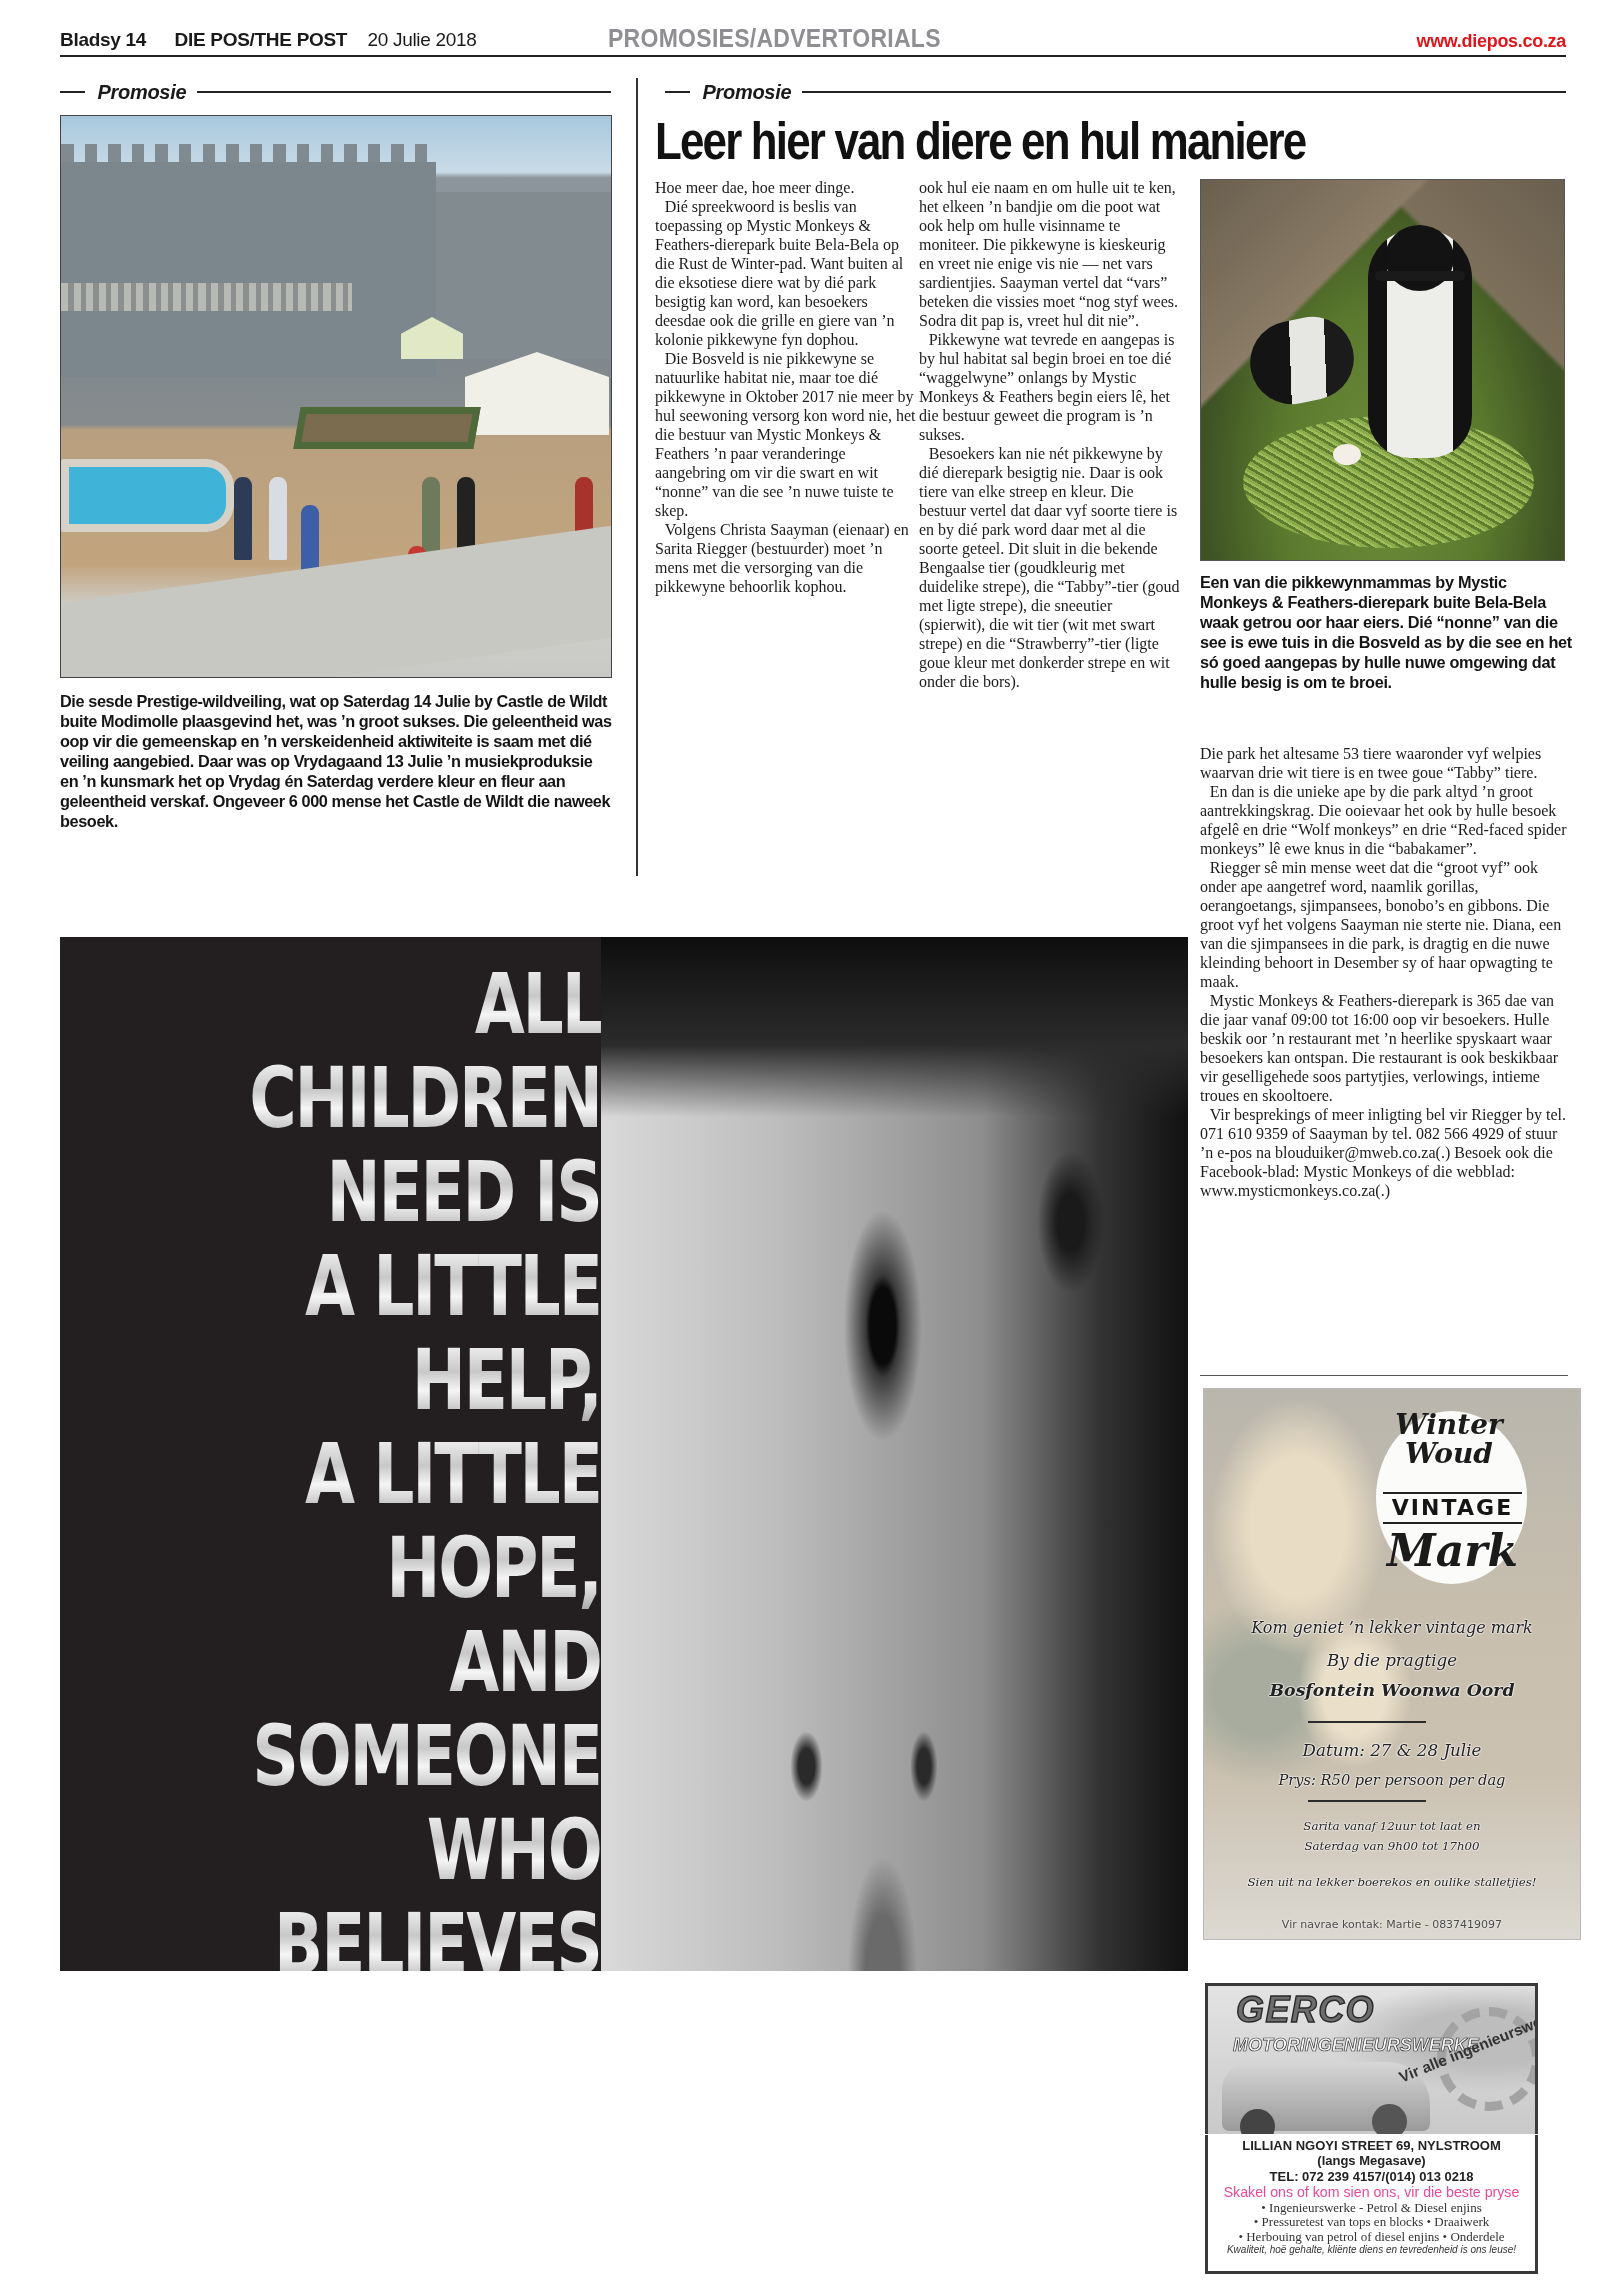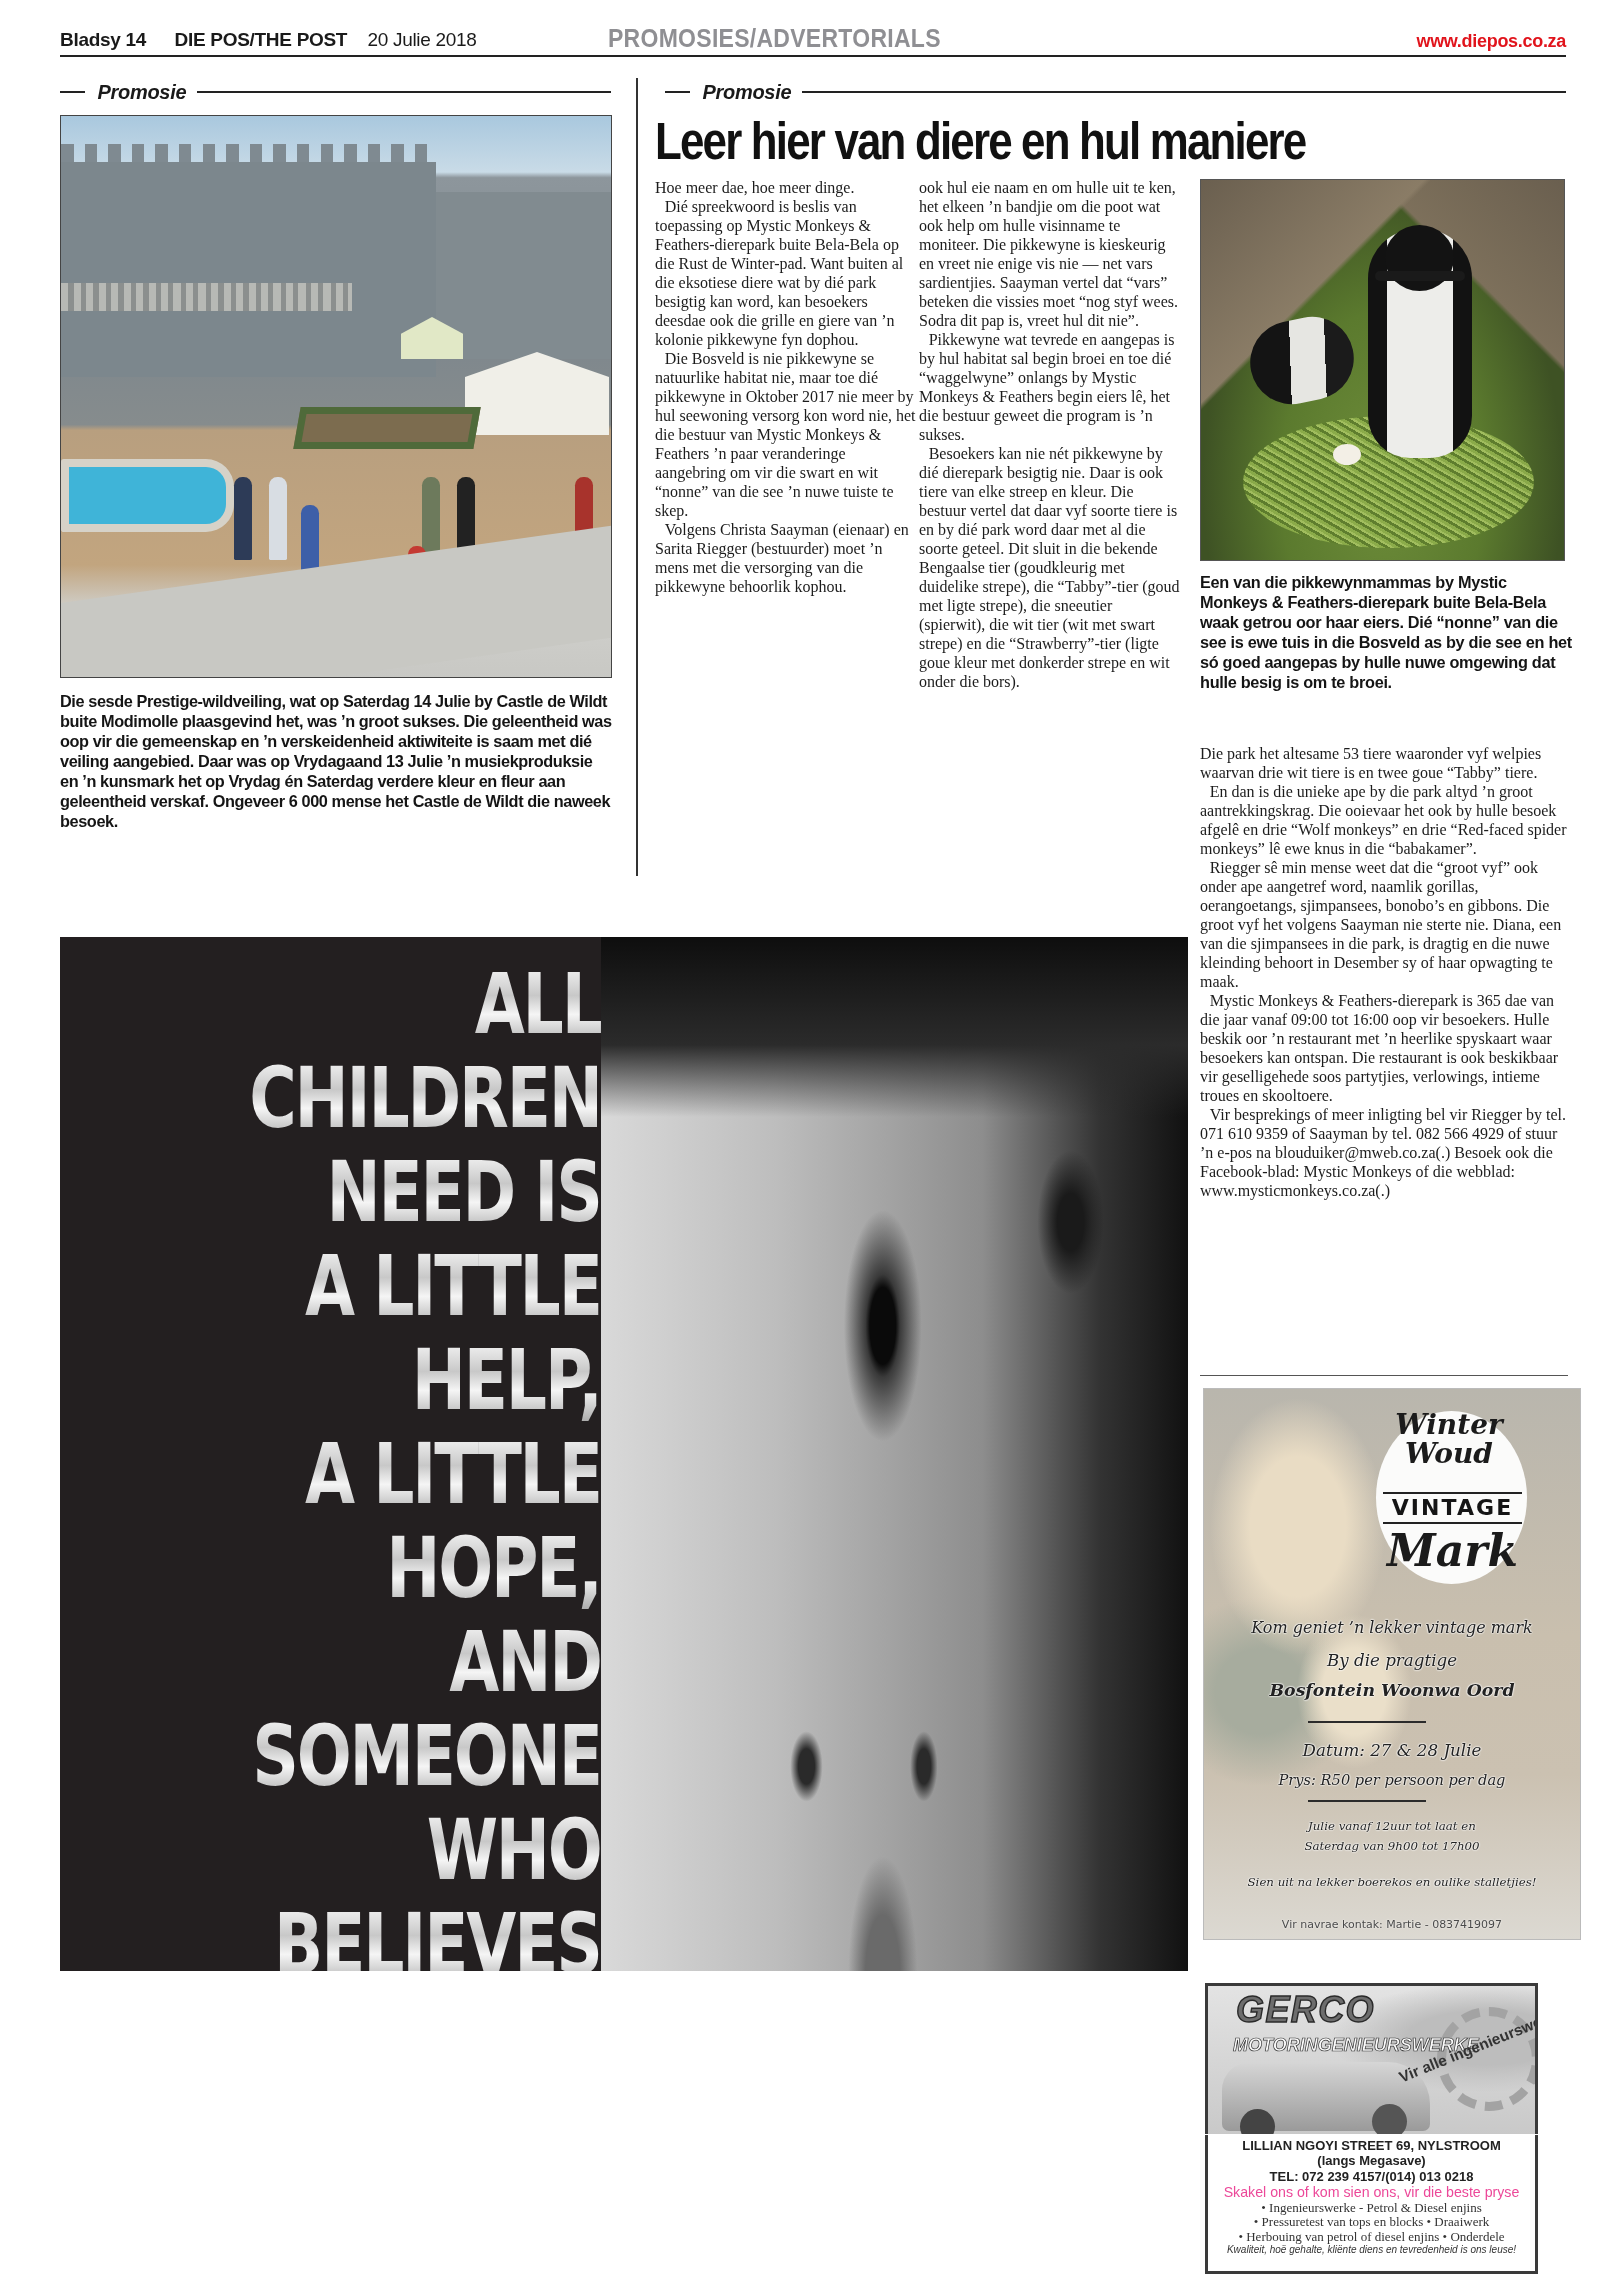--- a/index.html
+++ b/index.html
@@ -246,21 +246,21 @@
   </div>
   <div class="v-vintage">VINTAGE</div>
   <div class="v-mark">Mark</div>
   <div class="v-line" style="top:229px;font-size:16px;">Kom geniet ’n lekker vintage mark</div>
   <div class="v-line" style="top:261px;font-size:16.7px;">By die pragtige</div>
   <div class="v-line" style="top:291px;font-size:17.3px;font-weight:700;">Bosfontein Woonwa Oord</div>
   <div class="v-bar" style="top:332px;"></div>
   <div class="v-line" style="top:351px;font-size:16.7px;">Datum: 27 &amp; 28 Julie</div>
   <div class="v-line" style="top:382px;font-size:14.6px;">Prys: R50 per persoon per dag</div>
   <div class="v-bar" style="top:411px;"></div>
-  <div class="v-line" style="top:430px;font-size:11.8px;">Julie vanaf 12uur tot laat en</div>
+  <div class="v-line" style="top:430px;font-size:11.8px;">Sarita vanaf 12uur tot laat en</div>
   <div class="v-line" style="top:450px;font-size:11.8px;">Saterdag van 9h00 tot 17h00</div>
   <div class="v-line" style="top:486px;font-size:11.8px;">Sien uit na lekker boerekos en oulike stalletjies!</div>
   <div class="v-contact">Vir navrae kontak: Martie - 0837419097</div>
 </section>
 
 <section class="ad-gerco">
   <div class="gear"></div>
   <div class="car"></div>
   <div class="g-logo">GERCO</div>
   <div class="g-sub">MOTORINGENIEURSWERKE</div>

